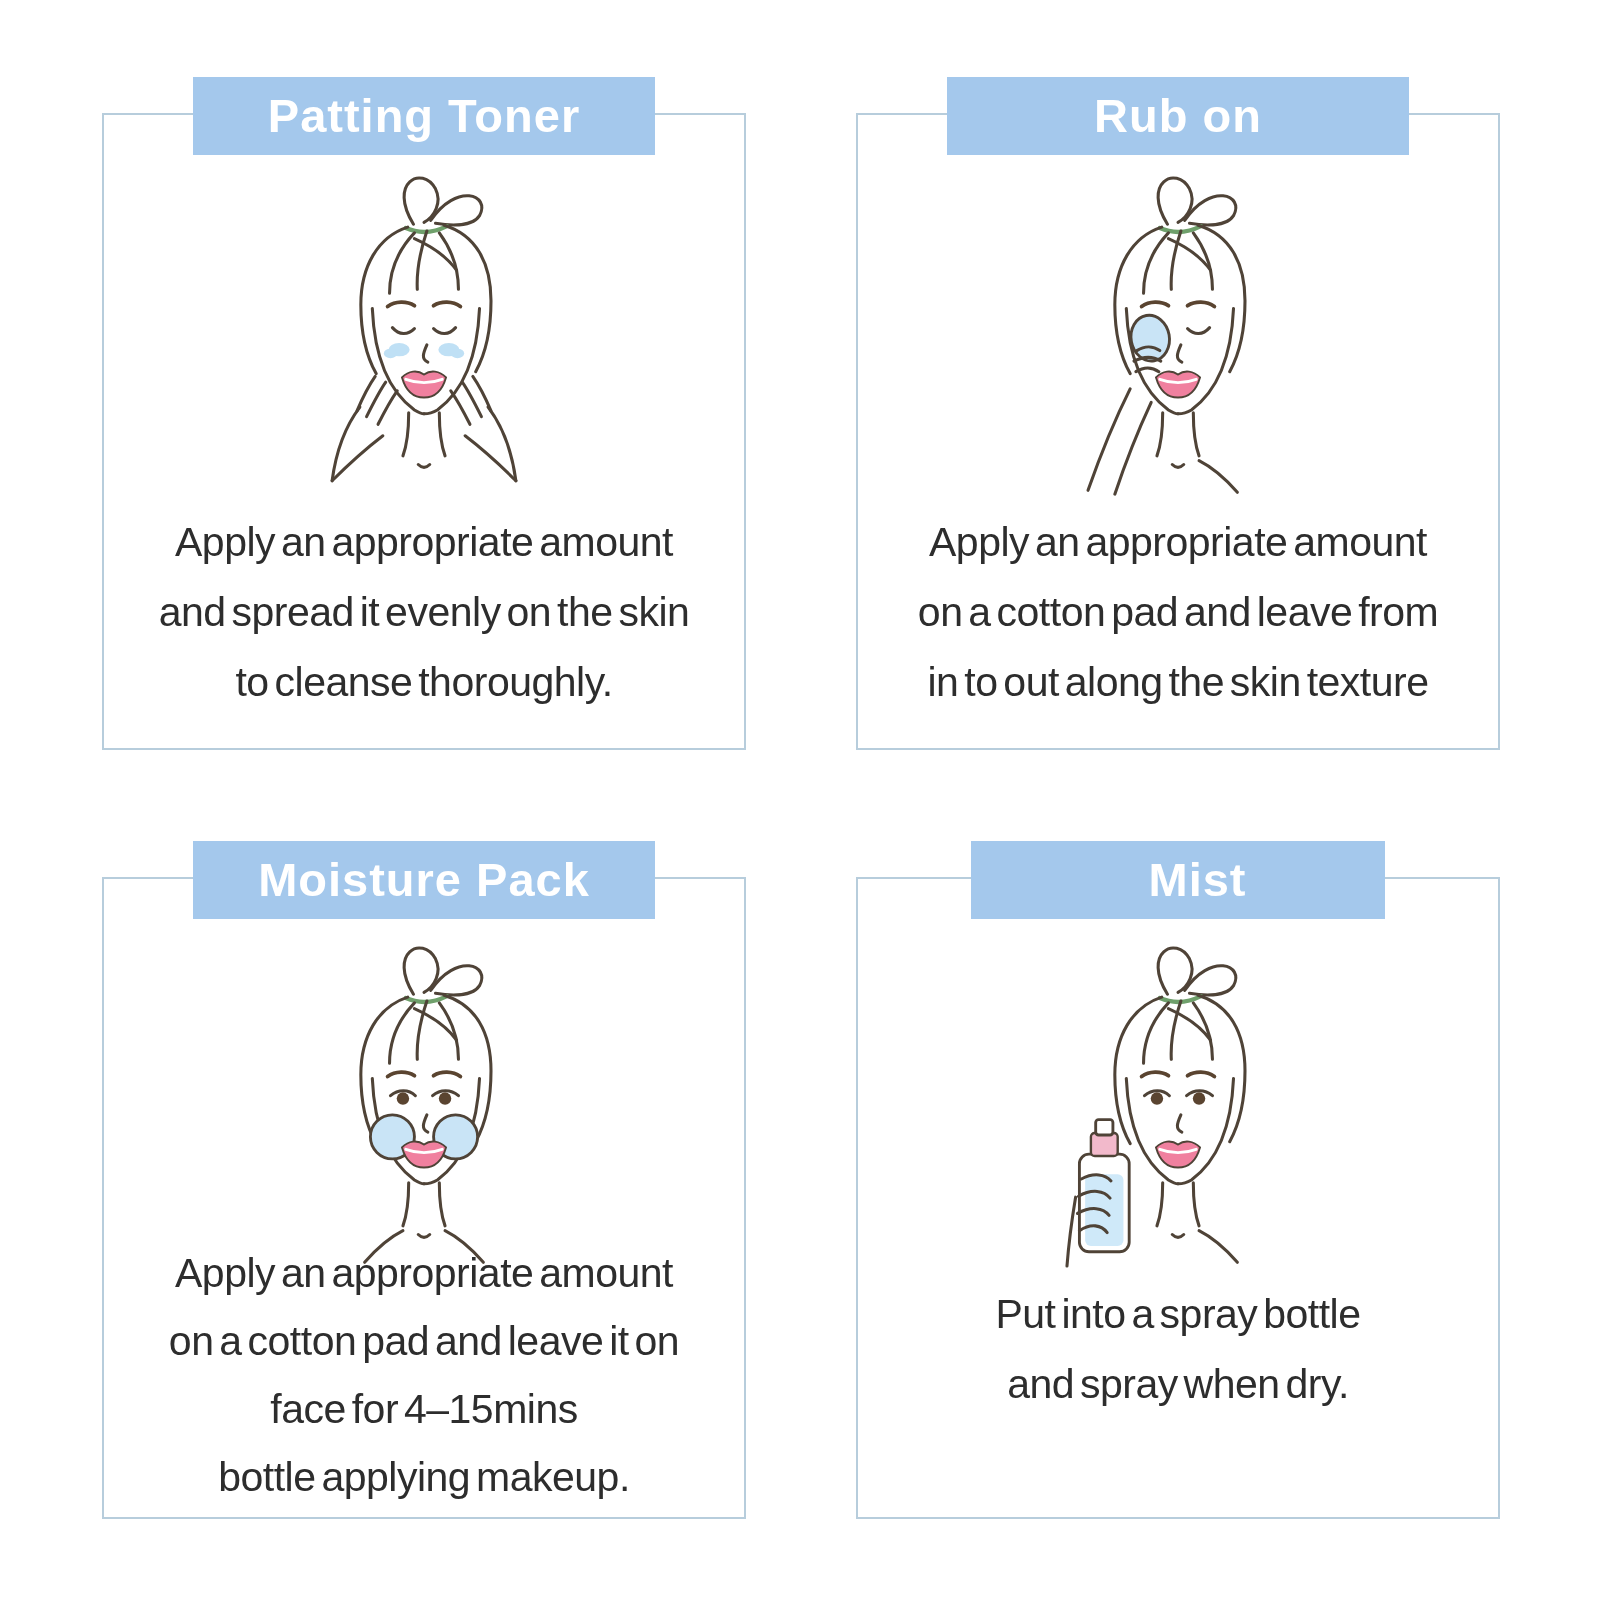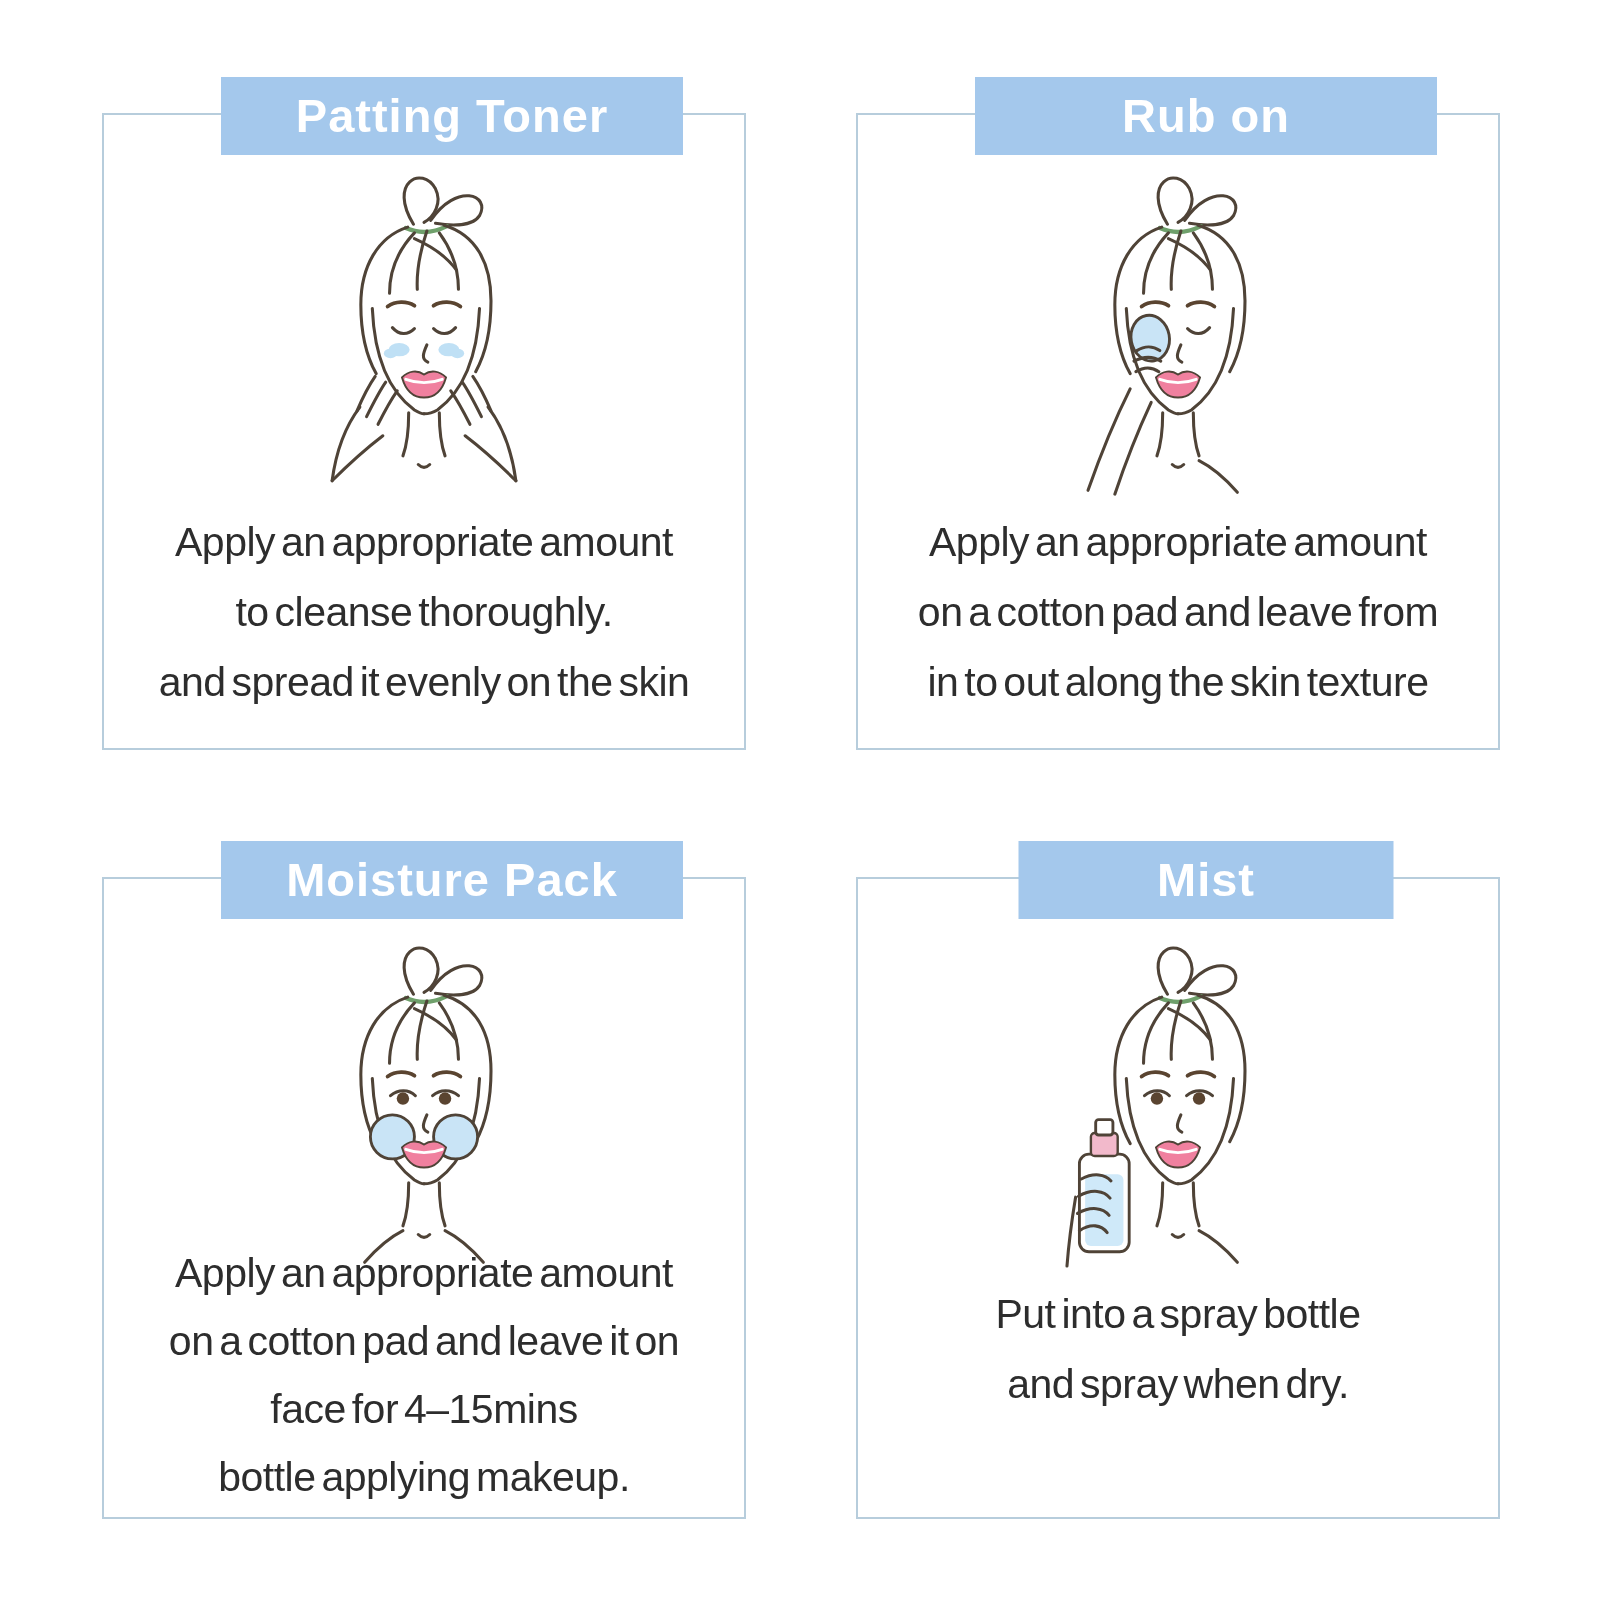--- a/index.html
+++ b/index.html
@@ -5,23 +5,23 @@
   html,body{margin:0;padding:0;background:#ffffff;}
   #page{position:relative;width:1600px;height:1600px;background:#ffffff;overflow:hidden;
         font-family:"Liberation Sans", sans-serif;}
   .card{position:absolute;width:640px;background:#fff;border:2px solid var(--card-border,#b7cddc);}
   #card1{left:102px;top:113px;height:633px;}
   #card2{left:856px;top:113px;height:633px;}
   #card3{left:102px;top:877px;height:638px;}
   #card4{left:856px;top:877px;height:638px;}
   .band{position:absolute;top:-38px;left:50%;transform:translateX(-50%);height:78px;
         background:var(--band,#a4c8ec);color:var(--band-text,#fff);
-        font-weight:bold;font-size:47px;line-height:78px;text-align:center;letter-spacing:1px;margin-left:28px;}
+        font-weight:bold;font-size:47px;line-height:78px;text-align:center;letter-spacing:1px;}
   .band.w1{width:462px;}
-  .band.w2{width:375px;}
+  .band.w2{width:375px;padding-left:39px;}
   .illust{position:absolute;top:48px;left:50%;transform:translateX(-50%);width:310px;height:335px;}
   #card3 .illust,#card4 .illust{top:54px;}
   .caption{position:absolute;left:0;right:0;text-align:center;font-size:41px;line-height:70px;
            color:var(--body-text,#2d2d2d);letter-spacing:-0.5px;word-spacing:-5px;}
   #card1 .caption,#card2 .caption{top:392px;}
   #card3 .caption{top:360px;line-height:68px;}
   #card4 .caption{top:400px;}
   
   .ln{fill:none;stroke:var(--line,#4f4337);stroke-width:3.2;stroke-linecap:round;stroke-linejoin:round;}
   .brow{stroke:var(--brow,#5a4430);stroke-width:4;}
@@ -74,22 +74,22 @@
       <path class="ln" d="M112,273 C119,259 125,248 132,238"></path>
       <path class="ln" d="M64,332 C82,314 100,298 117,285"></path>
       <path class="ln" d="M256,332 C252,302 243,276 227,255"></path>
       <path class="ln" d="M230,259 C224,245 218,233 211,223"></path>
       <path class="ln" d="M220,265 C213,251 207,239 200,229"></path>
       <path class="ln" d="M208,273 C201,259 195,248 188,238"></path>
       <path class="ln" d="M256,332 C238,314 220,298 203,285"></path>
     </svg>
     <div class="caption">
       <div>Apply an appropriate amount</div>
+      <div>and spread it evenly on the skin</div>
       <div>to cleanse thoroughly.</div>
-      <div>and spread it evenly on the skin</div>
     </div>
   </div>
 
   <div class="card" id="card2">
     <div class="band w1">Rub on</div>
     <svg class="illust" viewBox="0 0 320 350">
       <path class="ln" d="M149,64 C122,20 158,2 172,27 C179,41 171,56 160,62"></path>
       <path class="ln" d="M167,60 C194,20 230,33 218,55 C211,66 190,66 172,63"></path>
       <path class="tie" d="M141,68 Q162,77 184,66"></path>
       <path class="ln" d="M143,67 C112,77 94,108 94,148 C94,178 100,202 110,220"></path>

